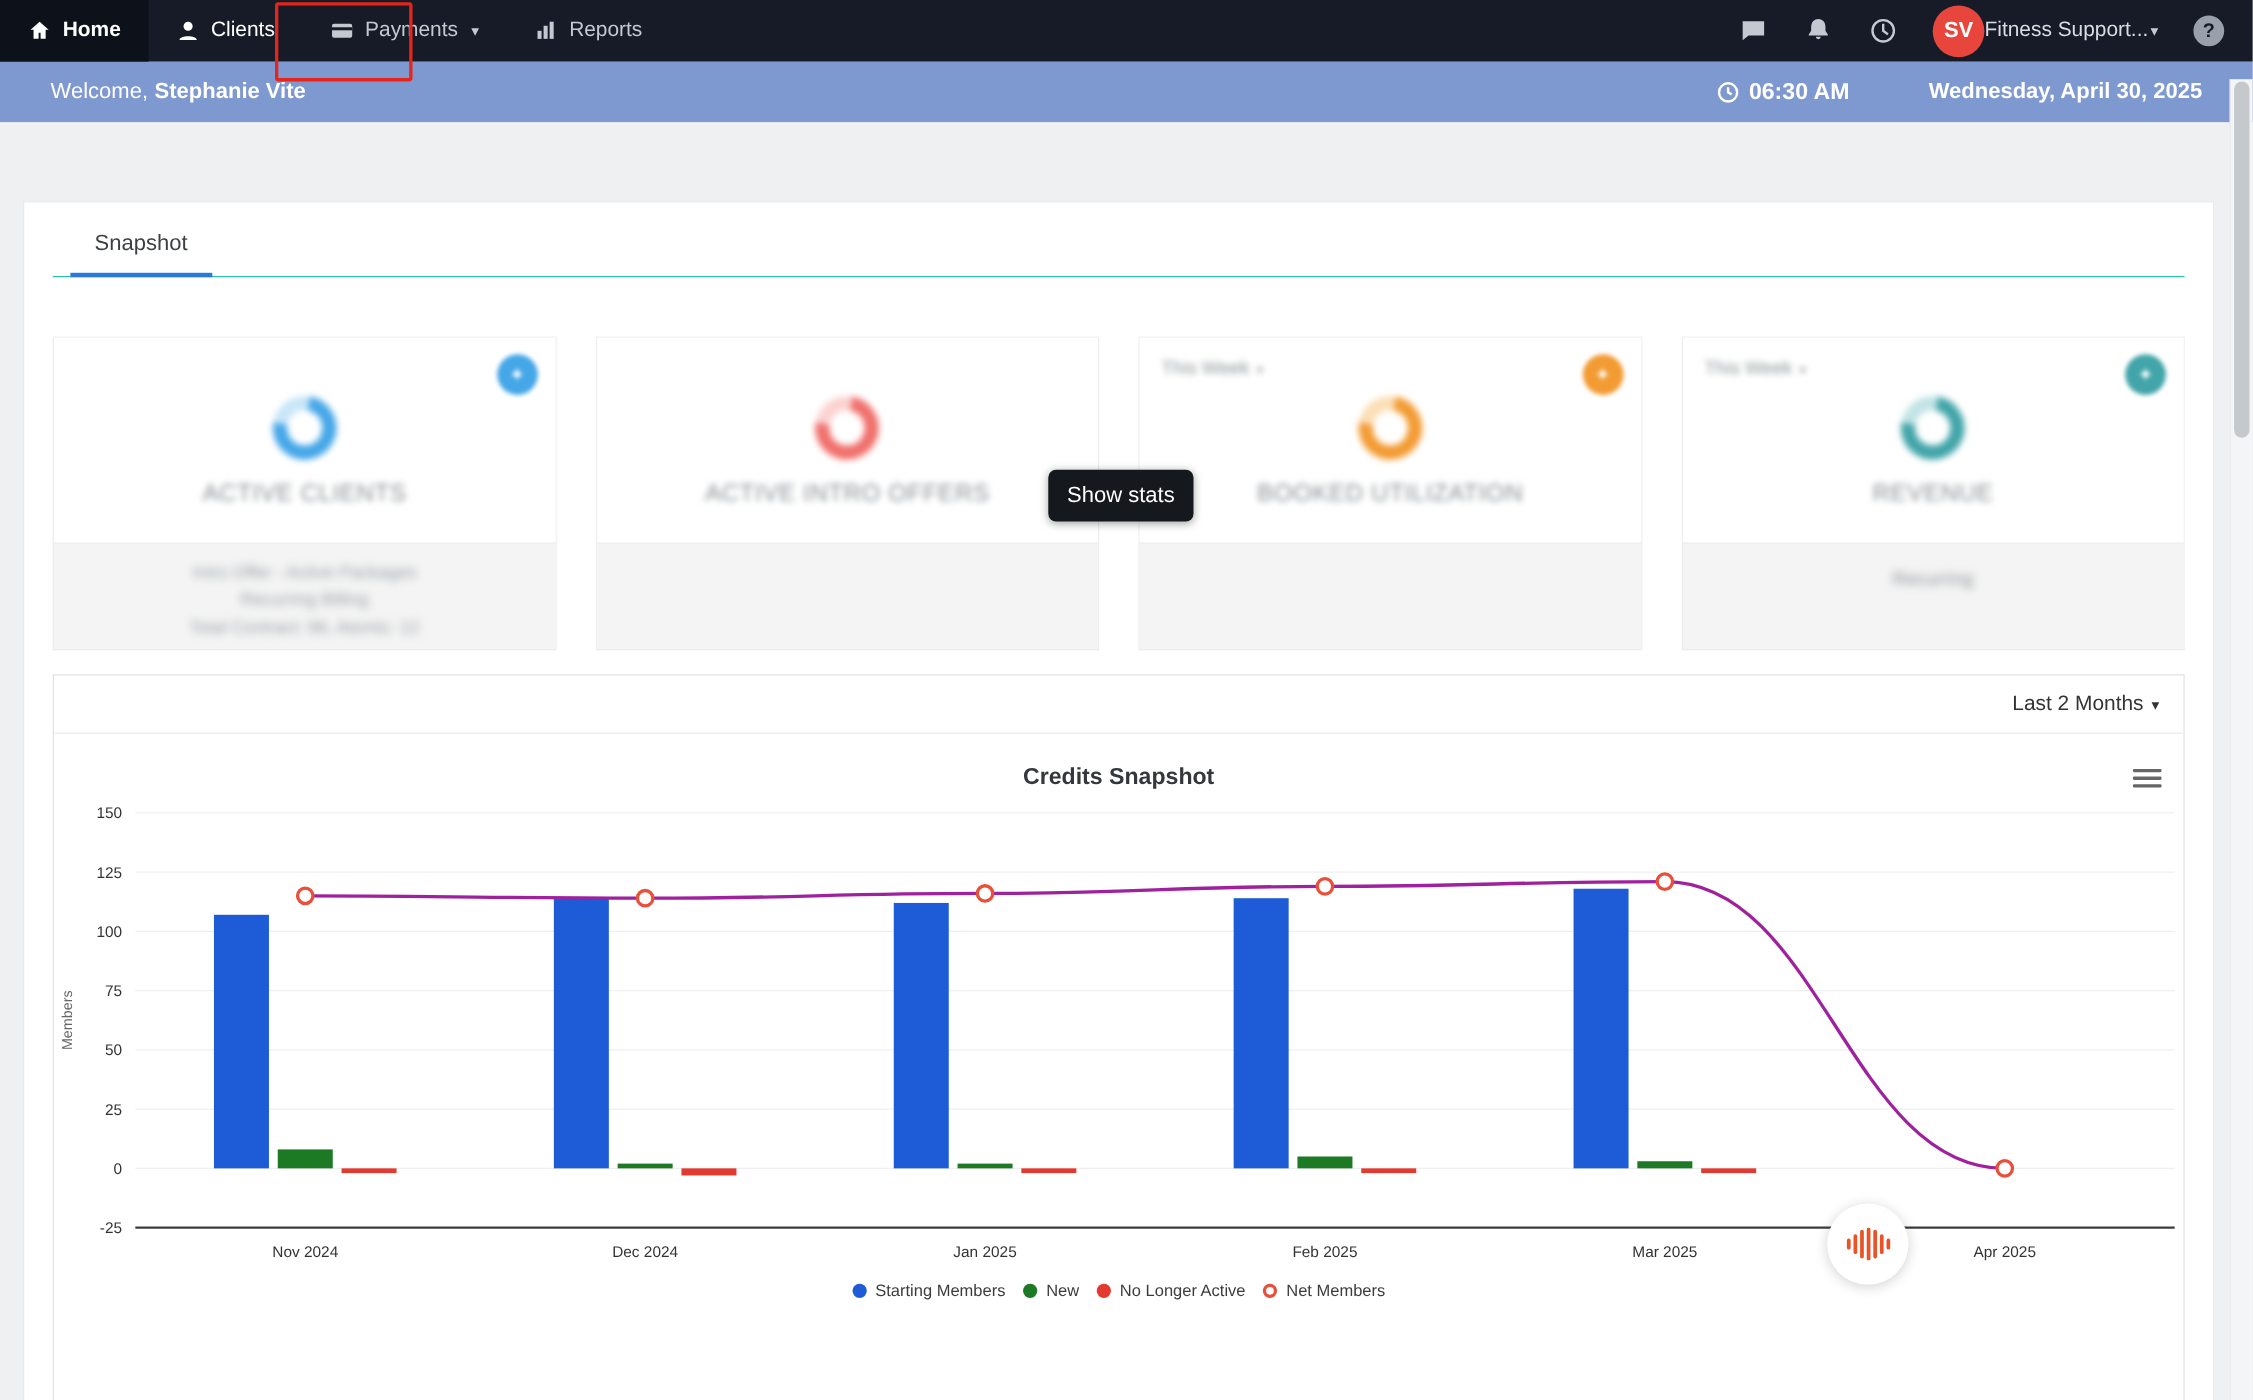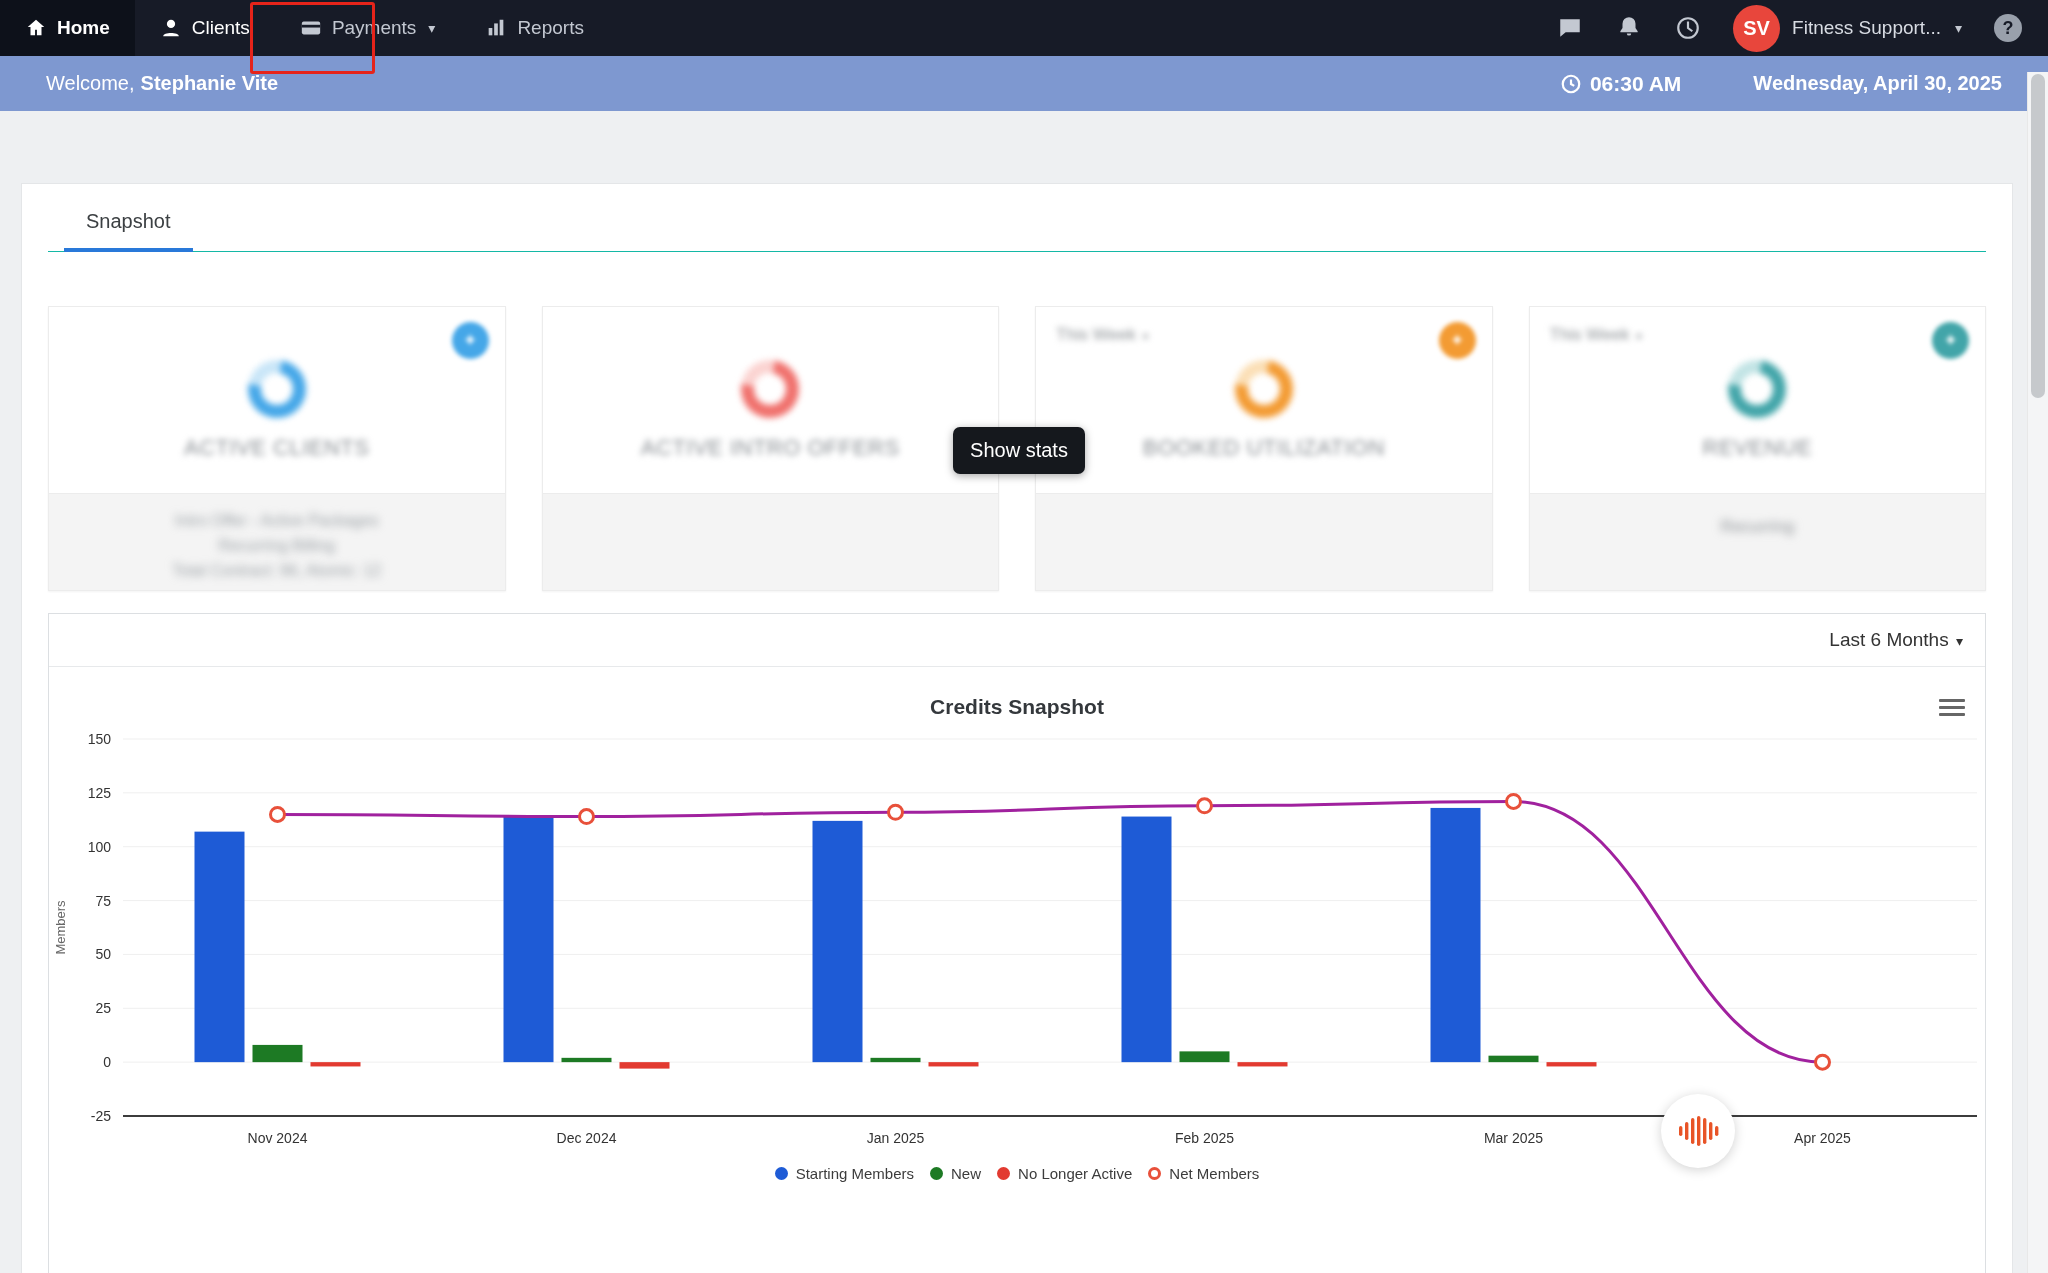--- a/index.html
+++ b/index.html
@@ -11,21 +11,21 @@
   .nav-item { display:flex; align-items:center; gap:10px; padding:0 25px; font-size:19px; cursor:pointer; }
   .nav-item svg { width:22px; height:22px; }
   .nav-item.active { background:#0d111a; color:#fff; font-weight:bold; }
   .nav-item.hl { color:#fff; }
   .caret { font-size:14px; margin-left:2px; }
   .nav-right { margin-left:auto; display:flex; align-items:center; gap:32px; padding-right:26px; }
   .icon-btn { width:27px; height:27px; color:#c3c8d1; cursor:pointer; display:flex; align-items:center; justify-content:center; }
   .icon-btn svg { width:26px; height:26px; }
   .avatar { width:47px; height:47px; border-radius:50%; background:#e8463c; color:#fff; font-weight:bold;
     font-size:20px; display:flex; align-items:center; justify-content:center; }
-  .account { display:flex; align-items:center; gap:12px; cursor:pointer; }
+  .account { display:flex; align-items:center; cursor:pointer; }
   .account-name { font-size:19px; color:#d8dce3; }
   .help-btn { width:28px; height:28px; border-radius:50%; background:#99a0ab; color:#171b27;
     font-weight:bold; font-size:18px; display:flex; align-items:center; justify-content:center; cursor:pointer; }
 
   
   .annotation-box { position:absolute; left:250px; top:2px; width:125px; height:72px;
     border:3px solid #e6241a; border-radius:3px; z-index:60; pointer-events:none; }
 
   
   .welcome-bar { height:55px; background:#7e98d0; color:#fff; display:flex; align-items:center;
@@ -221,21 +221,21 @@
       </div>
       <div class="card-foot">
         <div class="foot-line single b4">Recurring</div>
       </div>
     </div>
   </div>
 
   <div class="chart-card">
     <div class="chart-header">
       <span class="range-selector">
-        <span>Last 6 Months</span>
+        <span>Last 2 Months</span>
         <span class="caret">▾</span>
       </span>
     </div>
     <div class="chart-title-row">
       <div class="chart-title">Credits Snapshot</div>
       <div class="hamburger">
           <div></div>
           <div></div>
           <div></div>
         </div>

